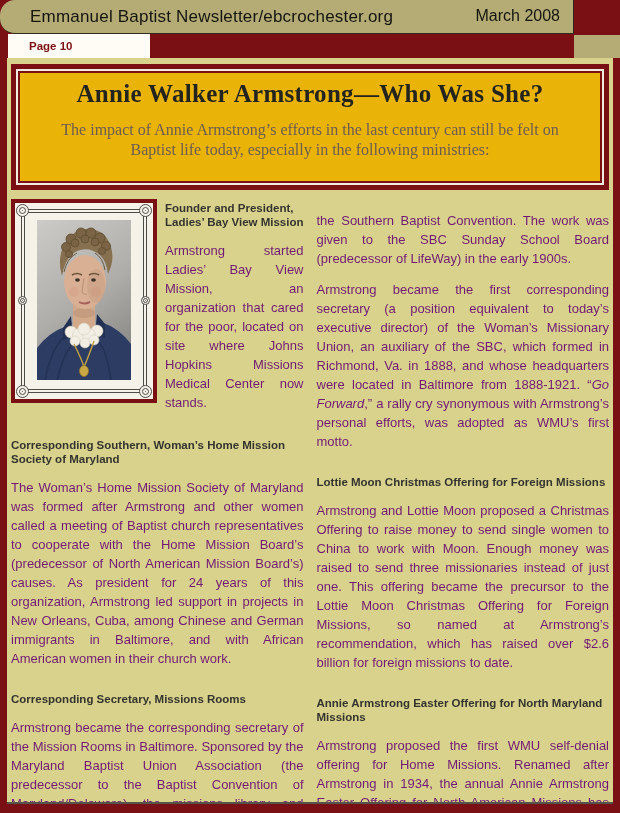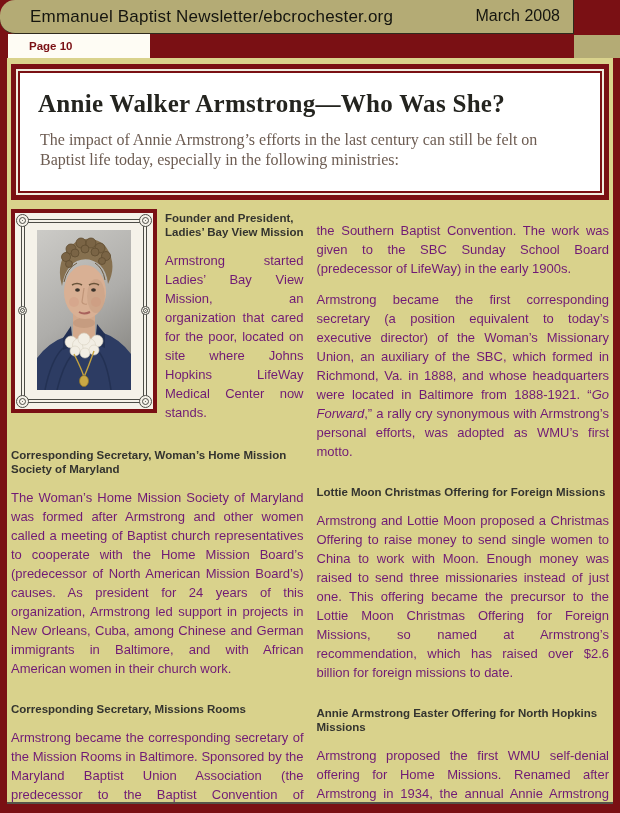--- a/index.html
+++ b/index.html
@@ -50,23 +50,23 @@
     padding:0 4px; overflow:hidden;
   }
   .title-box {
     margin:6px 0 0 0;
     background:#efecdf;
     border:5px solid #7a1014;
     padding:2px;
   }
   .title-box-inner {
     border:2px solid #7a1014;
-    background:#ffffff;
-    text-align:left;
-    padding:15px 18px 9px;
+    background:#eab308;
+    text-align:center;
+    padding:5px 18px 9px;
   }
   .main-title {
     font-family:"Liberation Serif", serif;
     font-size:25px; font-weight:bold; color:#24241f;
     letter-spacing:.3px; margin:2px 0 3px;
   }
   .sub-title {
     font-family:"Liberation Serif", serif;
     font-size:16px; color:#6d5c52; line-height:1.25;
     max-width:540px; margin:12px auto;
@@ -213,26 +213,26 @@
               <ellipse cx="56.5" cy="60" rx="2.4" ry="1.7" fill="#3a322a"></ellipse>
               <path d="M47,58 L45,72 Q46,75 50,74" stroke="#c09579" stroke-width="1.2" fill="none"></path>
               <path d="M42,82 Q47,85 53,82" stroke="#a8625c" stroke-width="2" fill="none"></path>
               <circle cx="37" cy="72" r="5" fill="#c87a64" opacity="0.15"></circle>
               <circle cx="59" cy="72" r="5" fill="#c87a64" opacity="0.15"></circle>
             </svg>
           </div>
         </div>
         <div class="side-col">
           <div class="col-heading">Founder and President, Ladies’ Bay View Mission</div>
-          <p class="body-text">Armstrong started Ladies’ Bay View Mission, an organization that cared for the poor, located on site where Johns Hopkins LifeWay Medical Center now stands.</p>
+          <p class="body-text">Armstrong started Ladies’ Bay View Mission, an organization that cared for the poor, located on site where Johns Hopkins Missions Medical Center now stands.</p>
         </div>
       </div>
 
       <div>
-        <div class="col-heading">Corresponding Secretary, Woman’s Home Mission Society of Maryland</div>
+        <div class="col-heading">Corresponding Southern, Woman’s Home Mission Society of Maryland</div>
         <p class="body-text">The Woman’s Home Mission Society of Maryland was formed after Armstrong and other women called a meeting of Baptist church representatives to cooperate with the Home Mission Board’s (predecessor of North American Mission Board’s) causes. As president for 24 years of this organization, Armstrong led support in projects in New Orleans, Cuba, among Chinese and German immigrants in Baltimore, and with African American women in their church work.</p>
       </div>
 
       <div>
         <div class="col-heading">Corresponding Secretary, Missions Rooms</div>
         <p class="body-text">Armstrong became the corresponding secretary of the Mission Rooms in Baltimore. Sponsored by the Maryland Baptist Union Association (the predecessor to the Baptist Convention of Maryland/Delaware), the missions library and reading room ultimately became a publisher and distributor of missions literature for</p>
       </div>
 
     </div>
 
@@ -243,19 +243,19 @@
       <div>
         <p class="body-text"><span>Armstrong became the first corresponding secretary (a position equivalent to today’s executive director) of the Woman’s Missionary Union, an auxiliary of the SBC, which formed in Richmond, Va. in 1888, and whose headquarters were located in Baltimore from 1888-1921. “</span><i>Go Forward</i><span>,” a rally cry synonymous with Armstrong’s personal efforts, was adopted as WMU’s first motto.</span></p>
       </div>
 
       <div>
         <div class="col-heading">Lottie Moon Christmas Offering for Foreign Missions</div>
         <p class="body-text">Armstrong and Lottie Moon proposed a Christmas Offering to raise money to send single women to China to work with Moon. Enough money was raised to send three missionaries instead of just one. This offering became the precursor to the Lottie Moon Christmas Offering for Foreign Missions, so named at Armstrong’s recommendation, which has raised over $2.6 billion for foreign missions to date.</p>
       </div>
 
       <div>
-        <div class="col-heading">Annie Armstrong Easter Offering for North Hopkins Missions</div>
+        <div class="col-heading">Annie Armstrong Easter Offering for North Maryland Missions</div>
         <p class="body-text">Armstrong proposed the first WMU self-denial offering for Home Missions. Renamed after Armstrong in 1934, the annual Annie Armstrong Easter Offering for North American Missions has accumulated over $1.1 billion to date.</p>
       </div>
 
     </div>
   </div>
 </div>
 
 </body></html>

